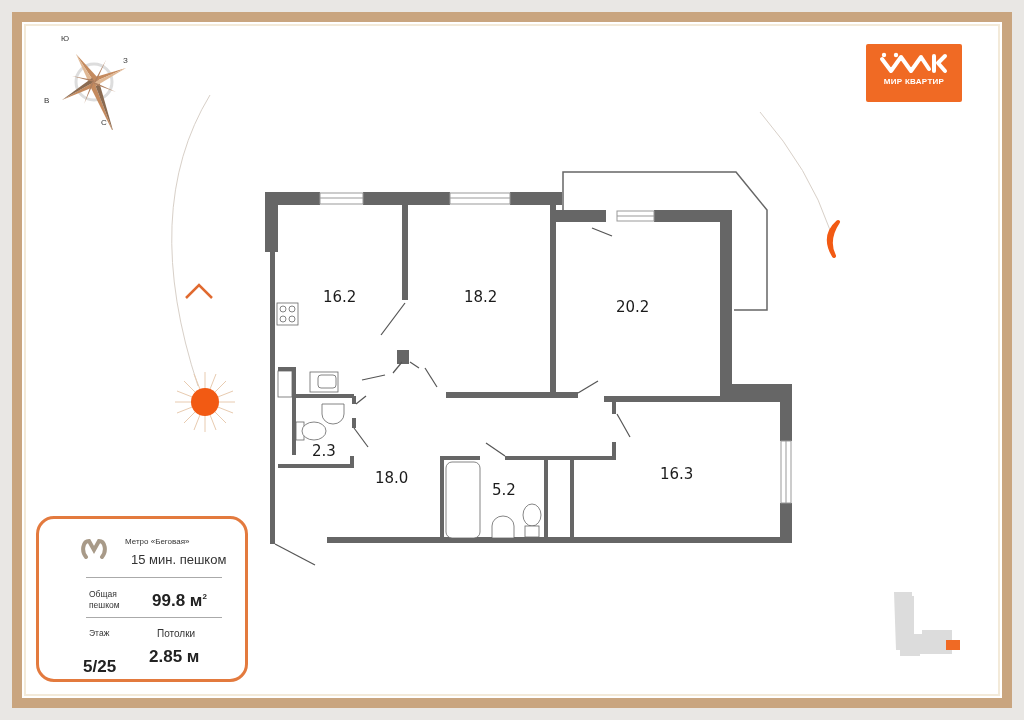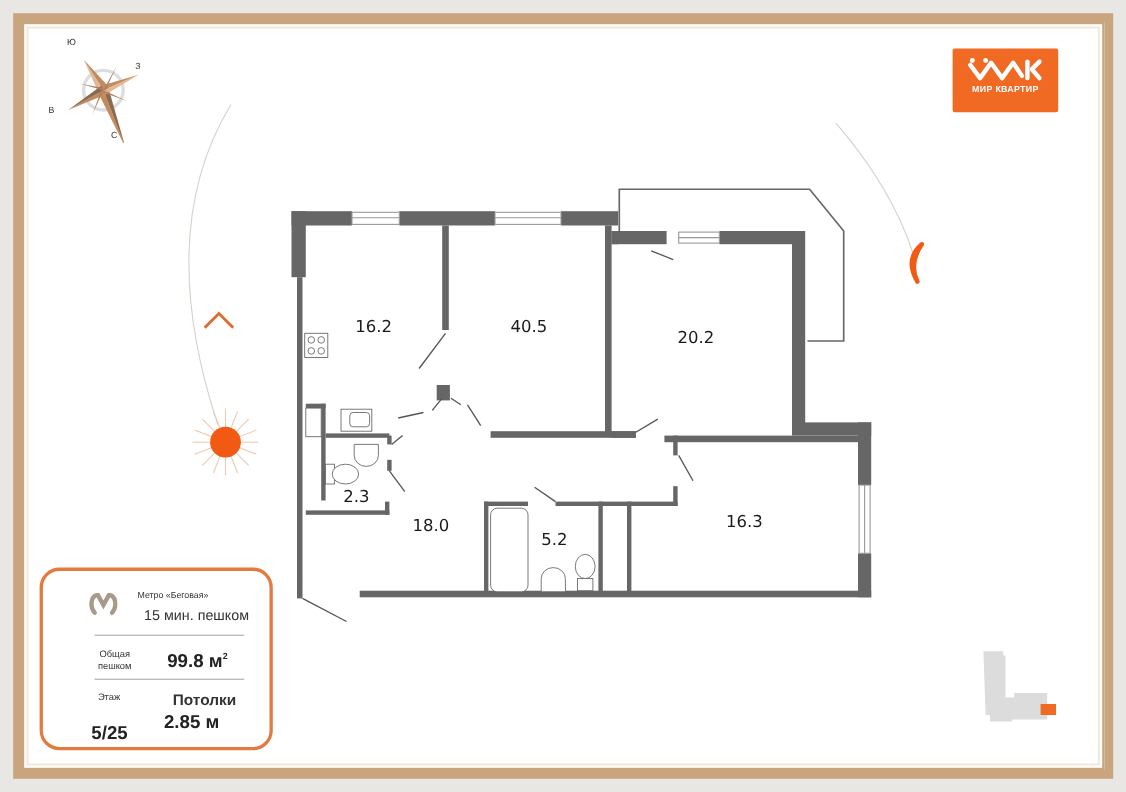--- a/index.html
+++ b/index.html
@@ -6,31 +6,31 @@
     html, body { width: 1024px; height: 720px; background: #e9e7e4; overflow: hidden; }
     body { font-family: "Liberation Sans", sans-serif; position: relative; }
     .frame-outer { position: absolute; left: 12px; top: 12px; width: 1000px; height: 696px; background: #c9a57f; }
     .frame-inner { position: absolute; left: 20px; top: 20px; width: 984px; height: 680px; background: #fff; border: 2px solid #c9a57f; outline: 2px solid #f3ead9; outline-offset: -6px; }
     .title { position: absolute; left: 200px; top: 42px; width: 640px; text-align: center; font-size: 21px; color: #333; line-height: 30px; font-weight: 300; }
     .logo { position: absolute; left: 866px; top: 44px; width: 96px; height: 58px; background: #f06a24; border-radius: 2px; color: #fff; text-align: center; }
     .logo-mark { display: block; margin: 7px auto 0; }
     .logo-text { font-size: 8px; font-weight: bold; letter-spacing: 0.3px; display: block; margin-top: 2px; }
     .compass { position: absolute; left: 44px; top: 30px; width: 100px; height: 100px; }
     .compass .lbl { position: absolute; font-size: 8px; color: #333; }
-    .info { position: absolute; left: 36px; top: 516px; width: 212px; height: 166px; border: 3px solid #e37a3e; border-radius: 18px; background: #fff; text-align: center; }
+    .info { position: absolute; left: 36px; top: 516px; width: 212px; height: 166px; border: 3px solid #e37a3e; border-radius: 18px; background: #fff; }
     .info .metro-icon { position: absolute; left: 42px; top: 20px; }
     .info .metro-name { position: absolute; left: 86px; top: 18px; font-size: 8px; color: #333; }
     .info .metro-walk { position: absolute; left: 92px; top: 33px; font-size: 13px; color: #333; }
     .info .hr { position: absolute; left: 47px; width: 136px; height: 1px; background: #aaa; }
     .info .area-lbl { position: absolute; left: 50px; top: 70px; font-size: 8.5px; color: #333; line-height: 11px; }
     .info .area-val { position: absolute; left: 113px; top: 72px; font-size: 17px; font-weight: bold; color: #222; }
     .info .area-val sup { font-size: 8px; }
     .info .floor-lbl { position: absolute; left: 50px; top: 109px; font-size: 8.5px; color: #333; }
     .info .floor-val { position: absolute; left: 44px; top: 138px; font-size: 17px; font-weight: bold; color: #222; }
-    .info .ceil-lbl { position: absolute; left: 118px; top: 109px; font-size: 14px; color: #333; font-weight: bold; }
+    .info .ceil-lbl { position: absolute; left: 118px; top: 109px; font-size: 10px; color: #333; }
     .info .ceil-val { position: absolute; left: 110px; top: 128px; font-size: 17px; font-weight: bold; color: #222; }
     .room-label { position: absolute; font-size: 15px; color: #1b1b1b; font-family: "DejaVu Sans", sans-serif; }
     svg.plan { position: absolute; left: 0; top: 0; }
     .building { position: absolute; left: 892px; top: 590px; }
   </style>
 </head>
 <body>
 
 <div class="frame-outer"></div>
 <div class="frame-inner"></div>
@@ -182,21 +182,21 @@
     <rect x="296" y="422" width="8" height="18"></rect>
     <ellipse cx="314" cy="431" rx="12" ry="9"></ellipse>
     <rect x="446" y="462" width="34" height="76" rx="6"></rect>
     <path d="M 492 538 v -12 a 11 10 0 0 1 22 0 v 12 z"></path>
     <ellipse cx="532" cy="515" rx="9" ry="11"></ellipse>
     <rect x="525" y="526" width="14" height="11"></rect>
   </g>
 </svg>
 
 <div class="room-label" style="left:323px;top:288px;">16.2</div>
-<div class="room-label" style="left:464px;top:288px;">40.5</div>
+<div class="room-label" style="left:464px;top:288px;">18.2</div>
 <div class="room-label" style="left:616px;top:298px;">20.2</div>
 <div class="room-label" style="left:312px;top:442px;">2.3</div>
 <div class="room-label" style="left:375px;top:469px;">18.0</div>
 <div class="room-label" style="left:492px;top:481px;">5.2</div>
 <div class="room-label" style="left:660px;top:465px;">16.3</div>
 
 <div class="info">
   <svg class="metro-icon" width="26" height="20" viewBox="0 0 26 20">
     <path d="M 5 18 C 0 12 2 2 8 2 L 13 11 L 18 2 C 24 2 26 12 21 18" fill="none" stroke="#a89a88" stroke-width="4" stroke-linecap="round"></path>
   </svg>

